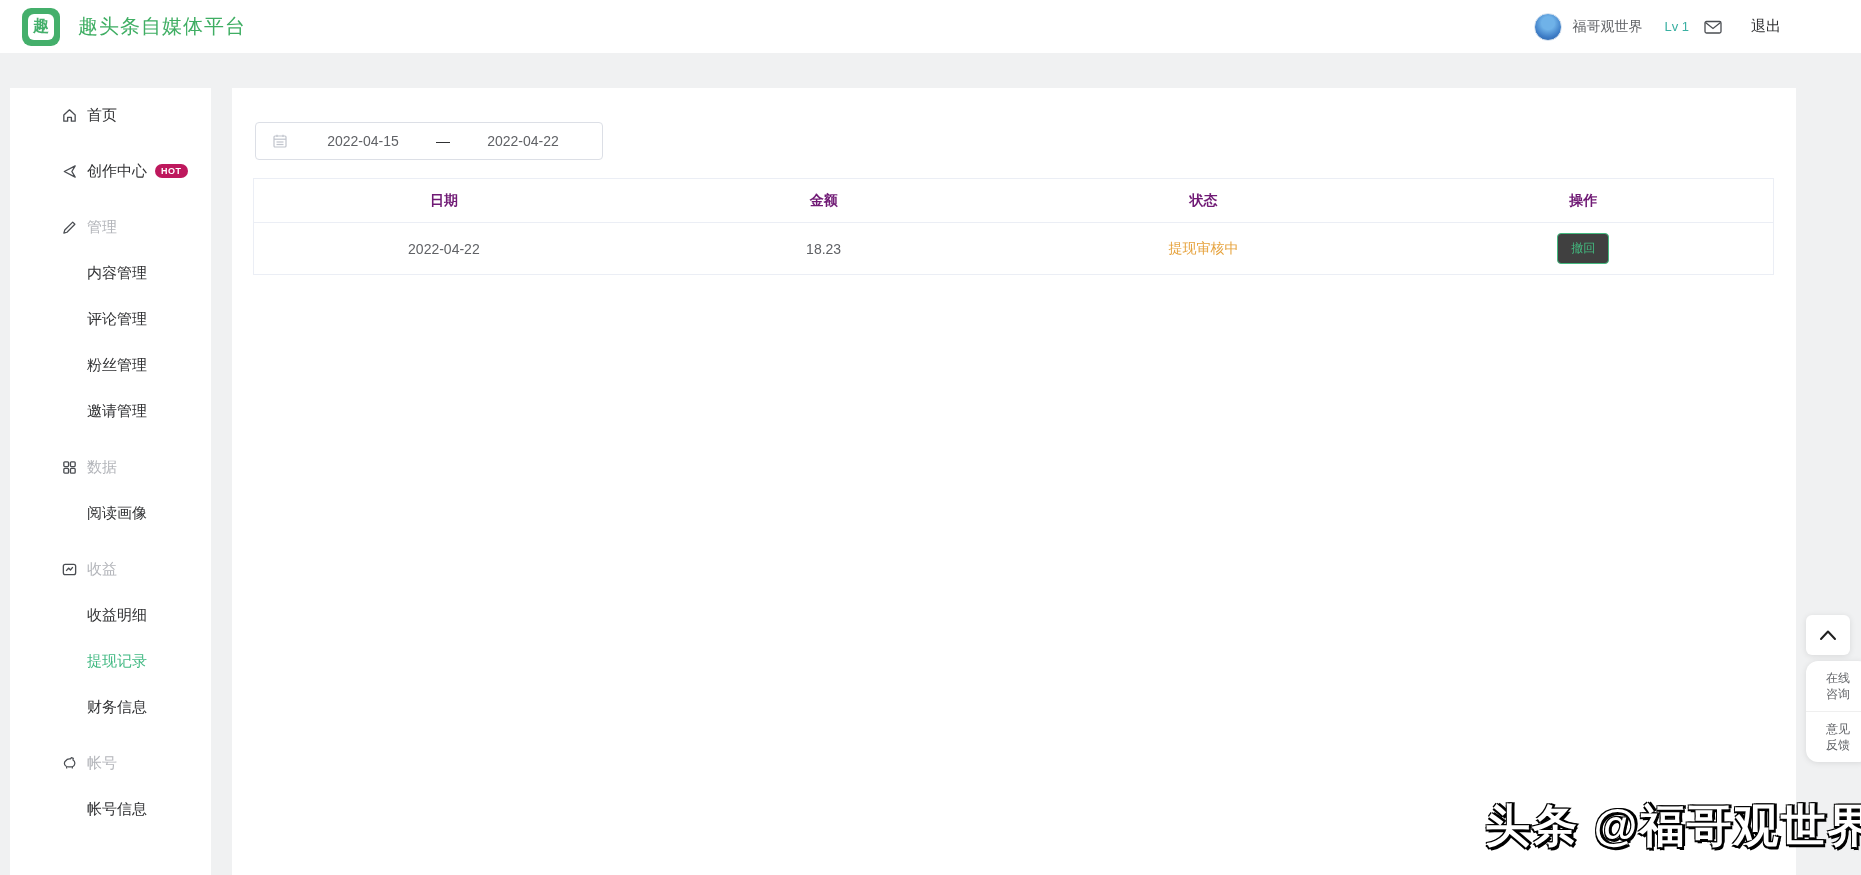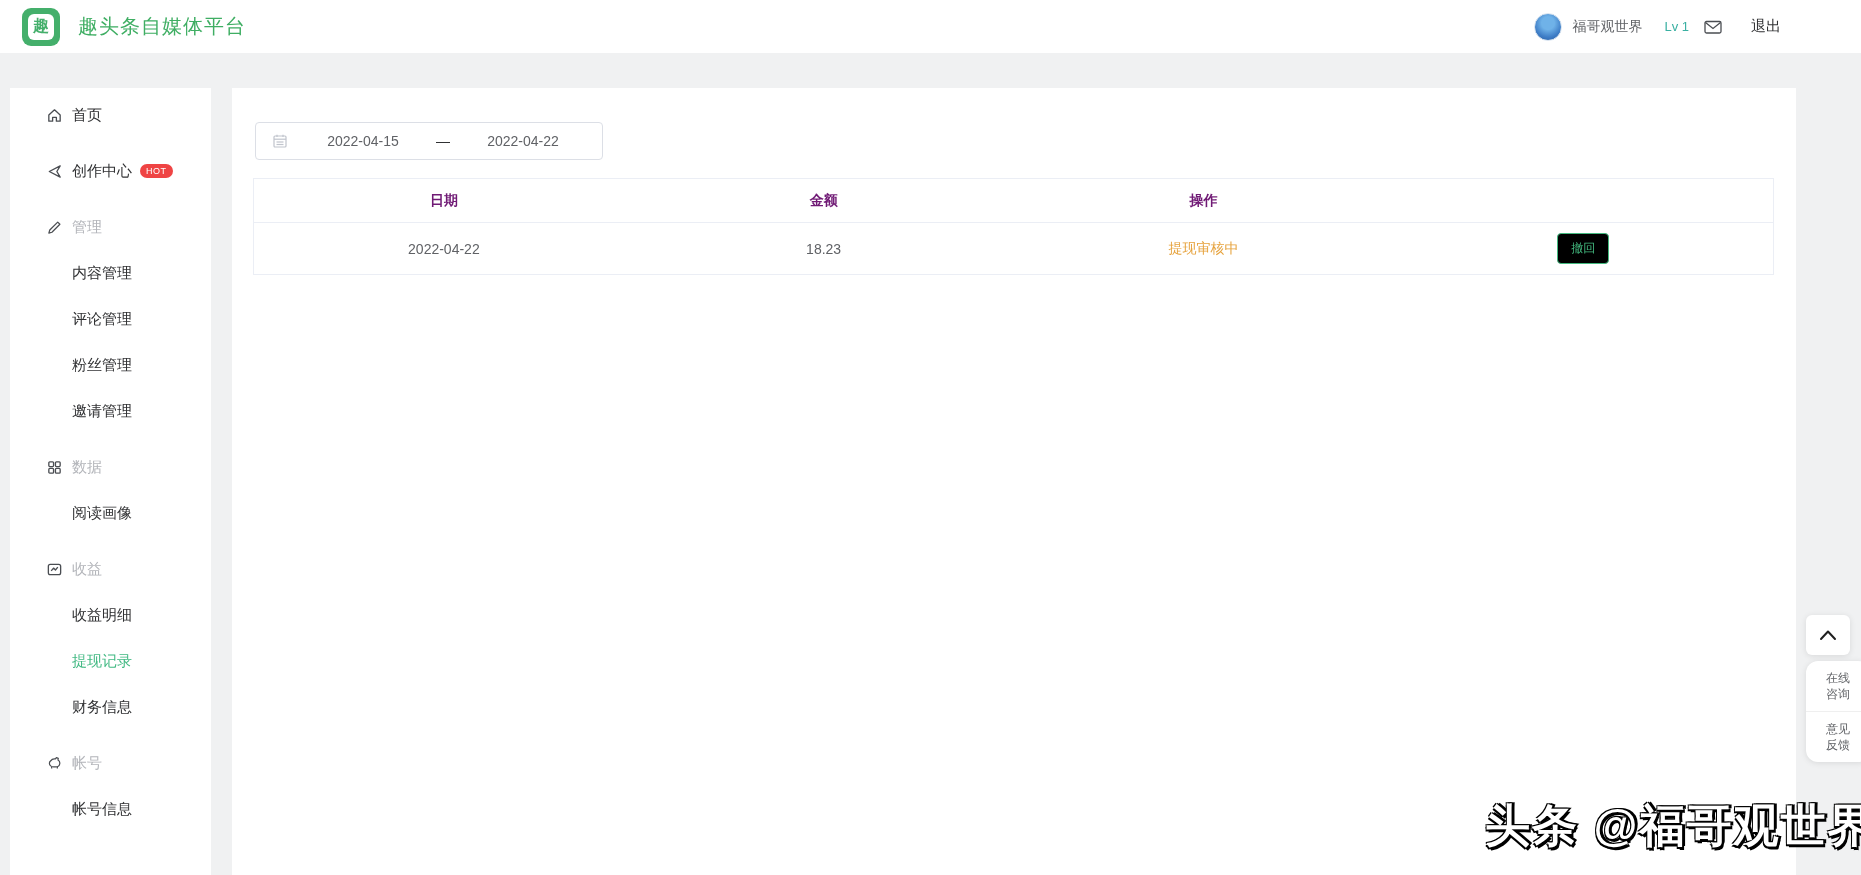--- a/index.html
+++ b/index.html
@@ -34,37 +34,37 @@
     border:1px solid #d8e4f0; flex:0 0 auto;
   }
   .username { margin-left:10px; font-size:14px; color:#606266; }
   .level { margin-left:22px; font-size:13px; color:#3ab0a2; }
   .mail { margin-left:14px; display:flex; align-items:center; cursor:pointer; }
   .logout { margin-left:28px; font-size:15px; color:#303133; cursor:pointer; }
 
   
   .sidebar {
     position:absolute; left:10px; top:88px; width:201px; height:787px;
-    background:#fff; overflow:hidden;
+    background:#fff; overflow:hidden;padding-left:15px;
   }
   .s-item {
     height:46px; display:flex; align-items:center;
     padding-left:36px; font-size:15px; cursor:pointer;
   }
   .s-item.first { margin-top:4px; }
   .s-item.gap { margin-top:10px; }
   .s-icon { width:26px; display:flex; align-items:center; color:#4a4d52; }
   .s-item.top .s-label { color:#303133; }
   .s-item.section { cursor:default; }
   .s-item.section .s-label { color:#b3b5ba; }
   .s-item.sub { padding-left:62px; }
   .s-item.sub .s-label { color:#303133; }
   .s-item.sub.active .s-label { color:#42b983; }
   .hot-badge {
-    margin-left:8px; background:#ef4444; color:#fff; font-size:9px; font-weight:normal;
+    margin-left:8px; background:#be185d; color:#fff; font-size:9px; font-weight:bold;
     padding:2px 6px; border-radius:8px; letter-spacing:.5px;
   }
 
   
   .main {
     position:absolute; left:232px; top:88px; width:1564px; height:787px;
     background:#fff;
     padding-left:17px;
   }
   .datepicker {
@@ -81,21 +81,21 @@
     border:1px solid #ebeef5; border-bottom:none; font-size:14px;
   }
   .t-head, .t-row { display:grid; grid-template-columns:repeat(4,1fr); }
   .t-head { height:44px; border-bottom:1px solid #ebeef5; }
   .t-row { height:52px; border-bottom:1px solid #ebeef5; }
   .t-cell { display:flex; align-items:center; justify-content:center; }
   .t-head .t-cell { color:#701a75; font-weight:bold; }
   .t-row .t-cell { color:#606266; }
   .t-cell.status { color:#e6a23c; }
   .btn-revoke {
-    background:#000000; border:1px solid #43b97f; color:#43b97f;
+    background:#404040; border:1px solid #43b97f; color:#43b97f;
     font-size:12px; border-radius:4px; padding:6px 13px; cursor:pointer;
     font-family:Liberation Mono, monospace;
   }
 
   
   .float-top {
     position:absolute; left:1806px; top:615px; width:44px; height:40px;
     background:#fff; border-radius:6px; box-shadow:0 1px 6px rgba(0,0,0,.1);
     display:flex; align-items:center; justify-content:center; cursor:pointer;
   }
@@ -251,20 +251,21 @@
     </span>
     <span class="dp-date">2022-04-15</span>
     <span class="dp-sep">—</span>
     <span class="dp-date">2022-04-22</span>
   </div>
 
   <div class="table">
     <div class="t-head">
       <div class="t-cell">日期</div>
       <div class="t-cell">金额</div>
+      <div class="t-cell">状态</div>
       <div class="t-cell">操作</div>
     </div>
     <div class="t-row">
       <div class="t-cell">2022-04-22</div>
       <div class="t-cell">18.23</div>
       <div class="t-cell status">提现审核中</div>
       <div class="t-cell">
         <button class="btn-revoke">撤回</button>
       </div>
     </div>

